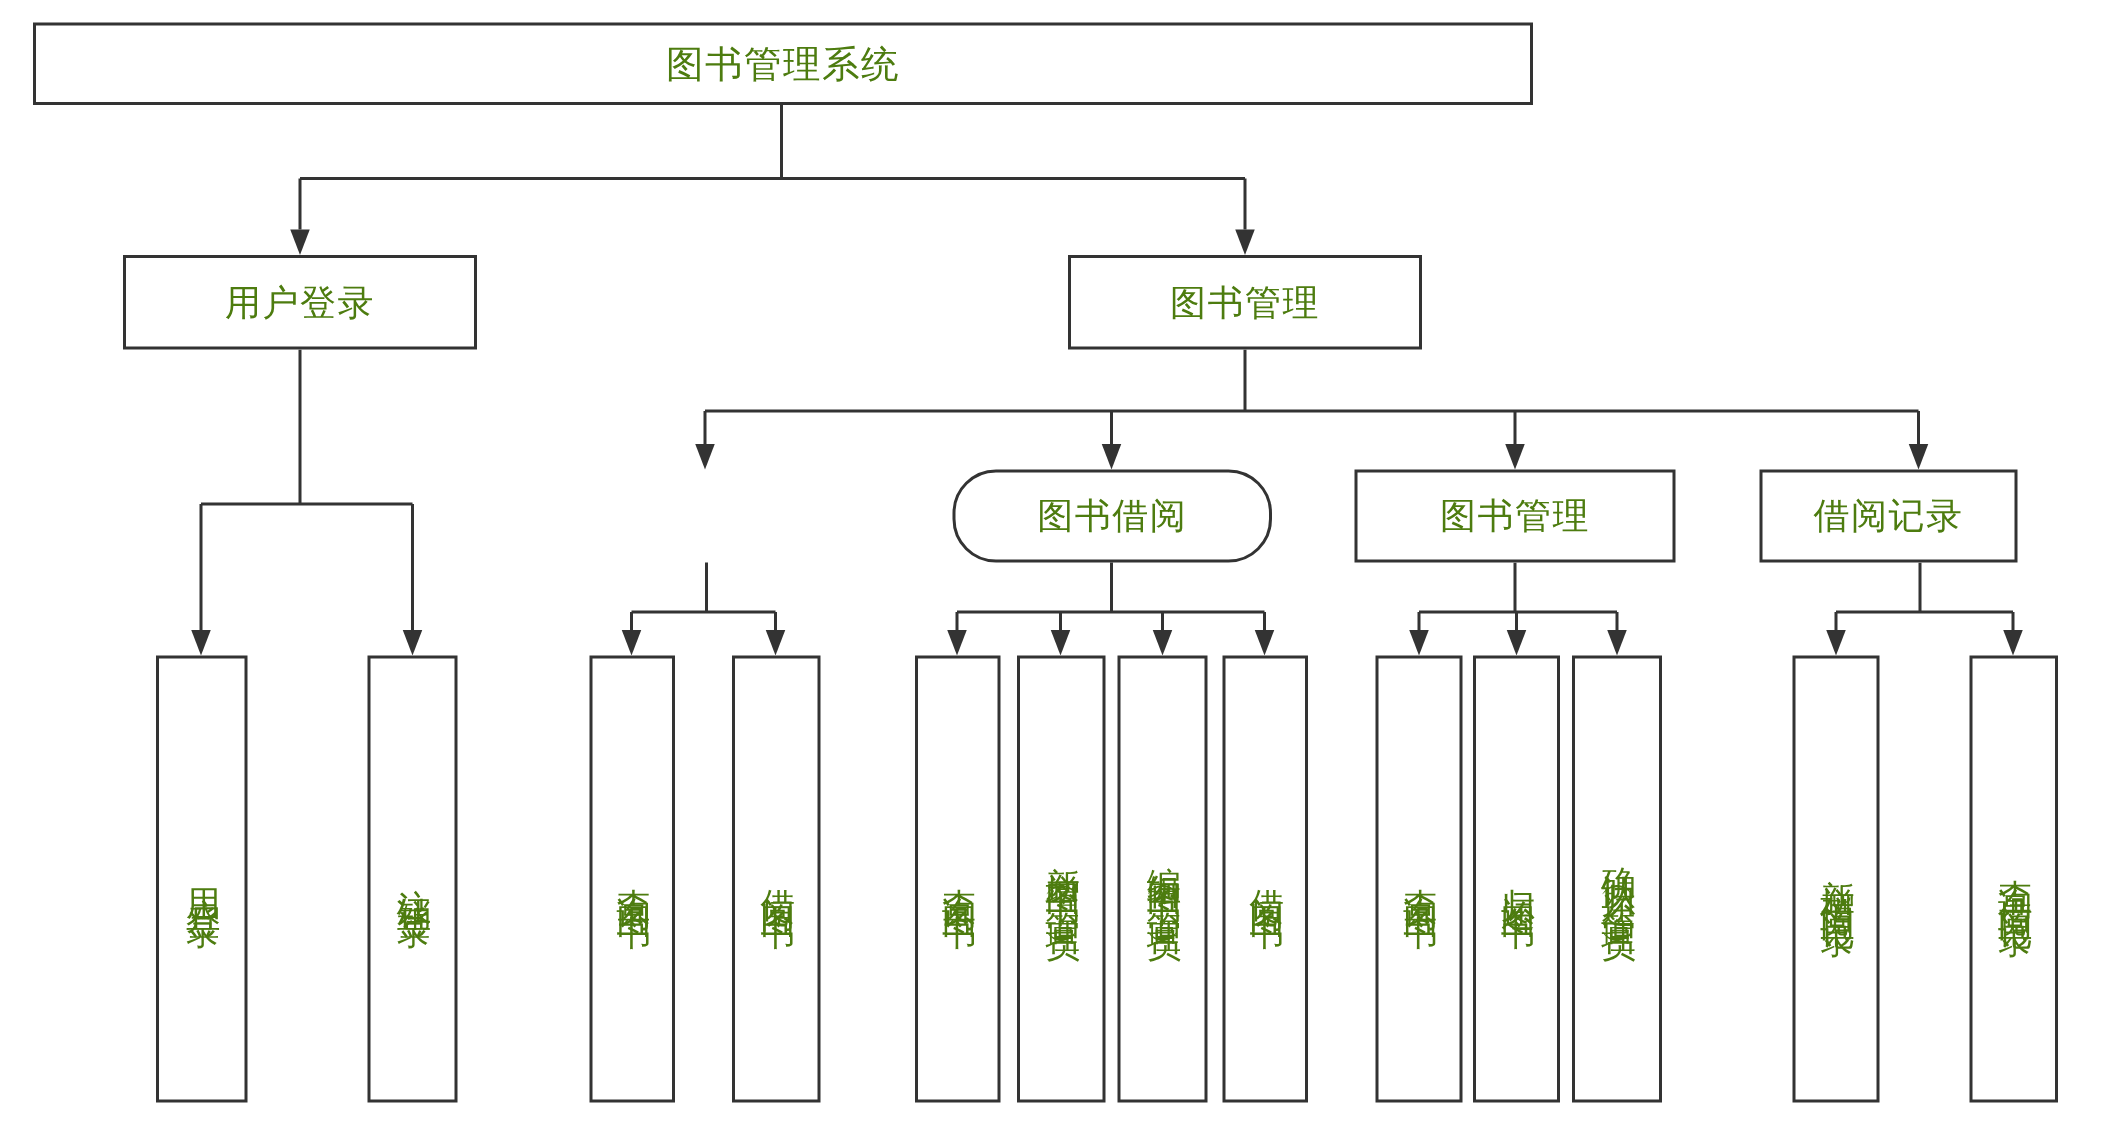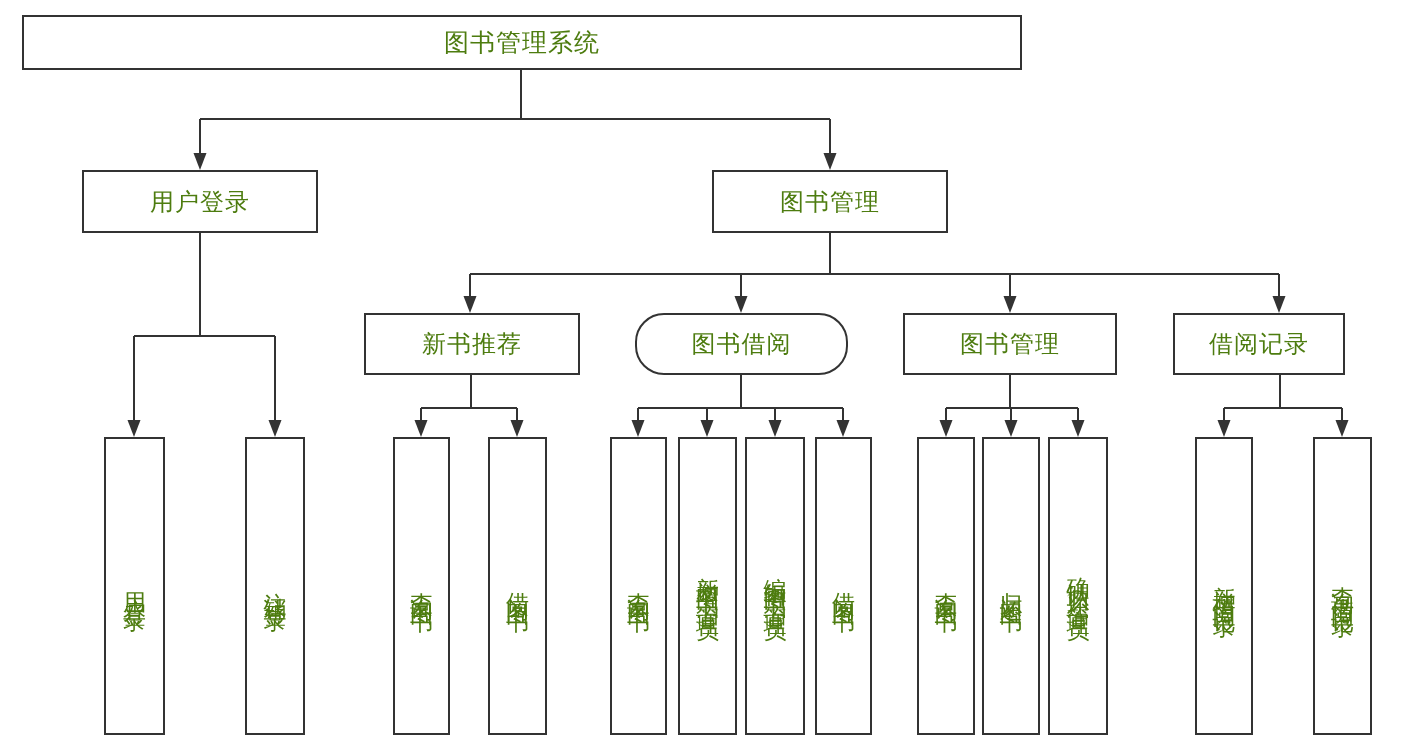--- a/index.html
+++ b/index.html
@@ -88,21 +88,20 @@
       <polygon points="1217.5,420 1230.5,420 1224,437"></polygon>
       <polygon points="1335.5,420 1348.5,420 1342,437"></polygon>
     </g>
   </svg>
 
   <div class="box hbox root-box" style="left:22px; top:15px; width:1000px; height:55px;">图书管理系统</div>
 
   <div class="box hbox" style="left:82px; top:170px; width:236px; height:63px;">用户登录</div>
   <div class="box hbox" style="left:712px; top:170px; width:236px; height:63px;">图书管理</div>
 
-  <div class="box hbox" style="left:364px; top:313px; width:216px; height:62px;">新书推荐</div>
   <div class="box hbox" style="left:635px; top:313px; width:213px; height:62px;border-radius:29px;">图书借阅</div>
   <div class="box hbox" style="left:903px; top:313px; width:214px; height:62px;">图书管理</div>
   <div class="box hbox" style="left:1173px; top:313px; width:172px; height:62px;">借阅记录</div>
 
   <div class="box vbox" style="left:104px; top:437px; width:61px; height:298px;">
     <span>用户登录</span>
   </div>
   <div class="box vbox" style="left:245px; top:437px; width:60px; height:298px;">
     <span>注销登录</span>
   </div>

